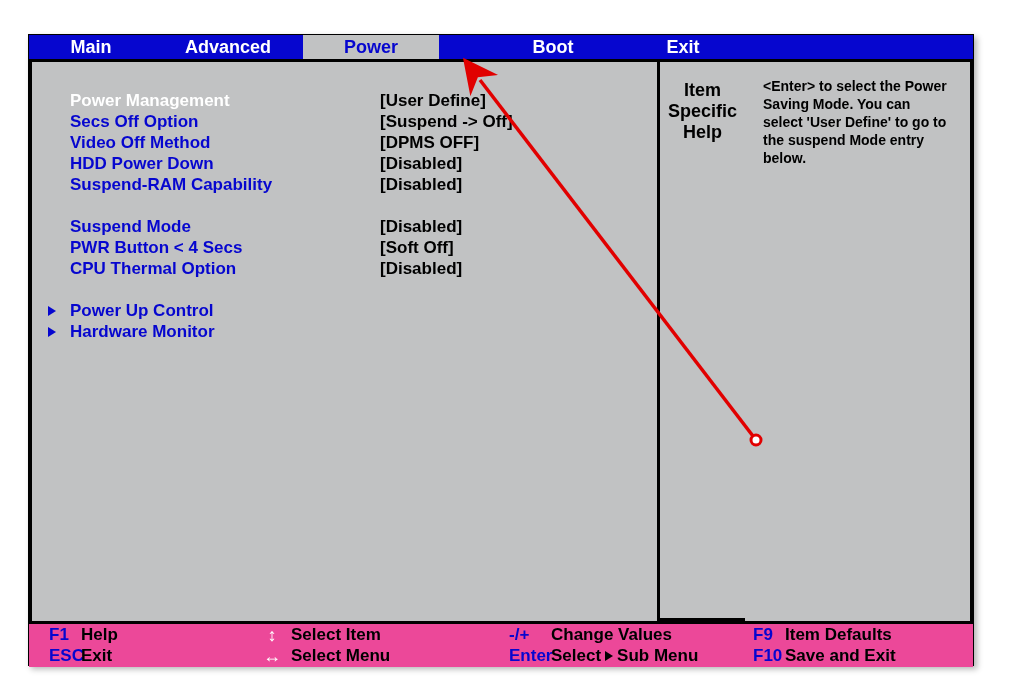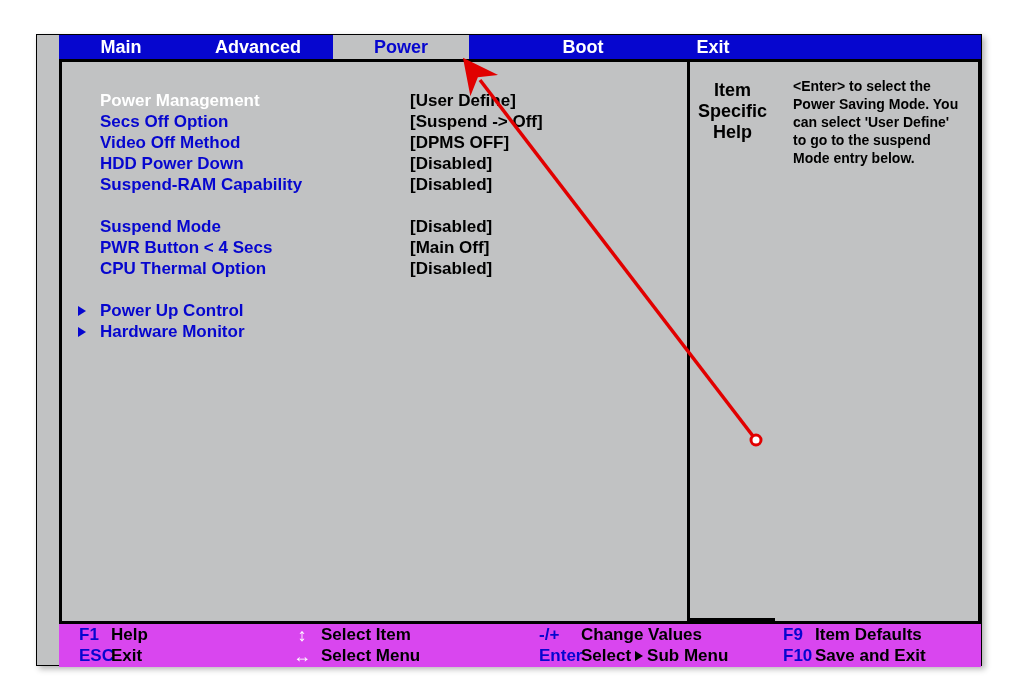--- a/index.html
+++ b/index.html
@@ -7,28 +7,27 @@
     width: 1018px;
     height: 700px;
     background: #fff;
     font-family: "Trebuchet MS", "Lucida Sans", Verdana, sans-serif;
     font-size: 17px;
     overflow: hidden;
     position: relative;
   }
   .bios {
     position: absolute;
-    left: 36px;
+    left: 28px;
     top: 34px;
     width: 946px;
     height: 632px;
     background: #c1c2c3;
     border: 1px solid #000;
     box-shadow: 3px 3px 6px rgba(0,0,0,0.3);
-    padding-left: 22px;
   }
   
   .tabbar {
     display: flex;
     height: 24px;
     background: #0606cf;
     font-weight: bold;
   }
   .tab {
     flex: 0 0 auto;
@@ -94,21 +93,21 @@
     border-top: 5px solid transparent;
     border-bottom: 5px solid transparent;
     border-left: 8px solid #0606cf;
     margin-left: -22px;
     margin-right: 14px;
   }
   .gap { height: 21px; }
   
   .footer {
     height: 43px;
-    background: #d946ef;
+    background: #ec4899;
     color: #000;
     font-weight: bold;
     font-size: 17px;
     display: flex;
     flex-direction: column;
     justify-content: center;
     padding: 0 4px;
   }
   .footer .frow { display: flex; align-items: center; height: 21px; }
   .footer .cell-key { color: #0606cf; width: 48px; padding-left: 16px; }
@@ -161,21 +160,21 @@
           <span class="label">Suspend-RAM Capability</span>
           <span class="value">[Disabled]</span>
         </div>
         <div class="gap"></div>
         <div class="row link">
           <span class="label">Suspend Mode</span>
           <span class="value">[Disabled]</span>
         </div>
         <div class="row link">
           <span class="label">PWR Button &lt; 4 Secs</span>
-          <span class="value">[Main Off]</span>
+          <span class="value">[Soft Off]</span>
         </div>
         <div class="row link">
           <span class="label">CPU Thermal Option</span>
           <span class="value">[Disabled]</span>
         </div>
         <div class="gap"></div>
         <div class="row link sub">
           <span class="arrow"></span>
           <span class="label">Power Up Control</span>
         </div>

